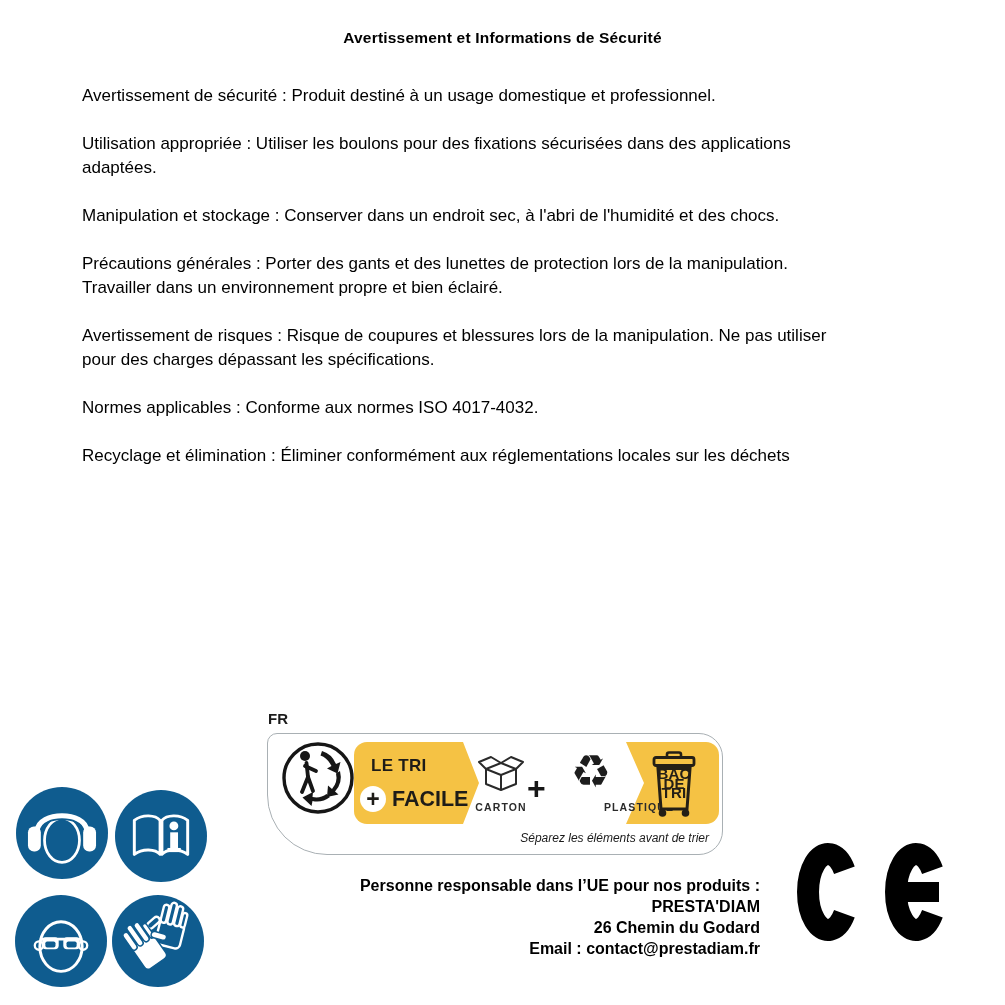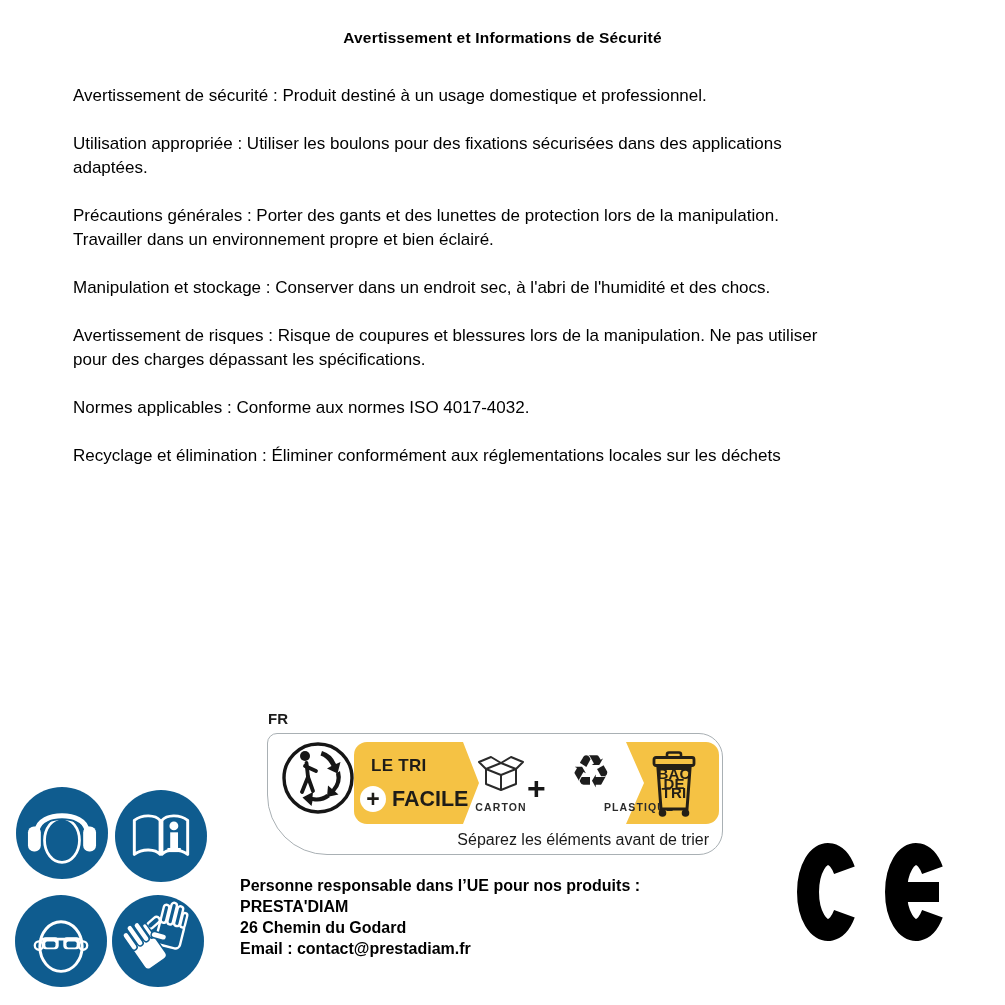--- a/index.html
+++ b/index.html
@@ -9,21 +9,21 @@
   }
   .title {
     position:absolute; top:29px; left:0; width:100%;
     text-align:center; font-weight:bold; font-size:15.5px; letter-spacing:0.2px;
   }
   .body-text {
     position:absolute; left:73px; top:84px; width:880px;
     font-size:17px; line-height:24px;
   }
   .para { margin:0 0 24px 0; }
-  .line { white-space:nowrap; }
+  .line { white-space:nowrap;margin-left:9px; }
 
   
   .picto { position:absolute; width:92px; height:92px; }
   .picto svg { display:block; width:100%; height:100%; }
   #picto-ear     { left:16px;  top:787px; }
   #picto-book    { left:115px; top:790px; }
   #picto-glasses { left:15px;  top:895px; }
   #picto-gloves  { left:112px; top:895px; }
 
   
@@ -54,27 +54,27 @@
     position:absolute; left:212px; top:5px; width:50px; text-align:center;
     font-family:"DejaVu Sans", sans-serif; font-size:45px; line-height:50px; color:#1d1d1d;
   }
   .bin-wrap { position:absolute; left:292px; top:9px; width:56px; height:68px; }
   .bin-wrap svg { position:absolute; left:0; top:0; width:100%; height:100%; }
   .bin-lines {
     position:absolute; left:0; top:18px; width:56px; text-align:center;
     font-size:15px; font-weight:bold; line-height:9.5px; color:#241f16; letter-spacing:0.2px;
   }
   .tagline {
-    position:absolute; right:13px; top:97px; font-size:16px; color:#1a1a1a;
+    position:absolute; right:13px; top:97px; font-style:italic; font-size:12px; color:#1a1a1a;
     white-space:nowrap;
     text-align:center;
   }
 
   .address {
-    position:absolute; left:240px; top:875px; width:520px; text-align:left;
+    position:absolute; left:240px; top:875px; width:520px; text-align:right;
     font-weight:bold; font-size:16px; line-height:21px; color:#000;
   }
   .ce-mark { position:absolute; left:797px; top:842px; width:152px; height:100px; }
   .ce-mark svg { position:absolute; top:0; height:100px; }
   #ce-c { left:0; width:58px; }
   #ce-e { left:88px; width:62px; }
 </style>
 </head>
 <body>
 
@@ -84,25 +84,25 @@
 
   <div class="body-text">
     <div class="para">
       <div class="line">Avertissement de sécurité : Produit destiné à un usage domestique et professionnel.</div>
     </div>
     <div class="para">
       <div class="line">Utilisation appropriée : Utiliser les boulons pour des fixations sécurisées dans des applications</div>
       <div class="line">adaptées.</div>
     </div>
     <div class="para">
+      <div class="line">Manipulation et stockage : Conserver dans un endroit sec, à l'abri de l'humidité et des chocs.</div>
+    </div>
+    <div class="para">
       <div class="line">Précautions générales : Porter des gants et des lunettes de protection lors de la manipulation.</div>
       <div class="line">Travailler dans un environnement propre et bien éclairé.</div>
-    </div>
-    <div class="para">
-      <div class="line">Manipulation et stockage : Conserver dans un endroit sec, à l'abri de l'humidité et des chocs.</div>
     </div>
     <div class="para">
       <div class="line">Avertissement de risques : Risque de coupures et blessures lors de la manipulation. Ne pas utiliser</div>
       <div class="line">pour des charges dépassant les spécifications.</div>
     </div>
     <div class="para">
       <div class="line">Normes applicables : Conforme aux normes ISO 4017-4032.</div>
     </div>
     <div class="para">
       <div class="line">Recyclage et élimination : Éliminer conformément aux réglementations locales sur les déchets</div>

